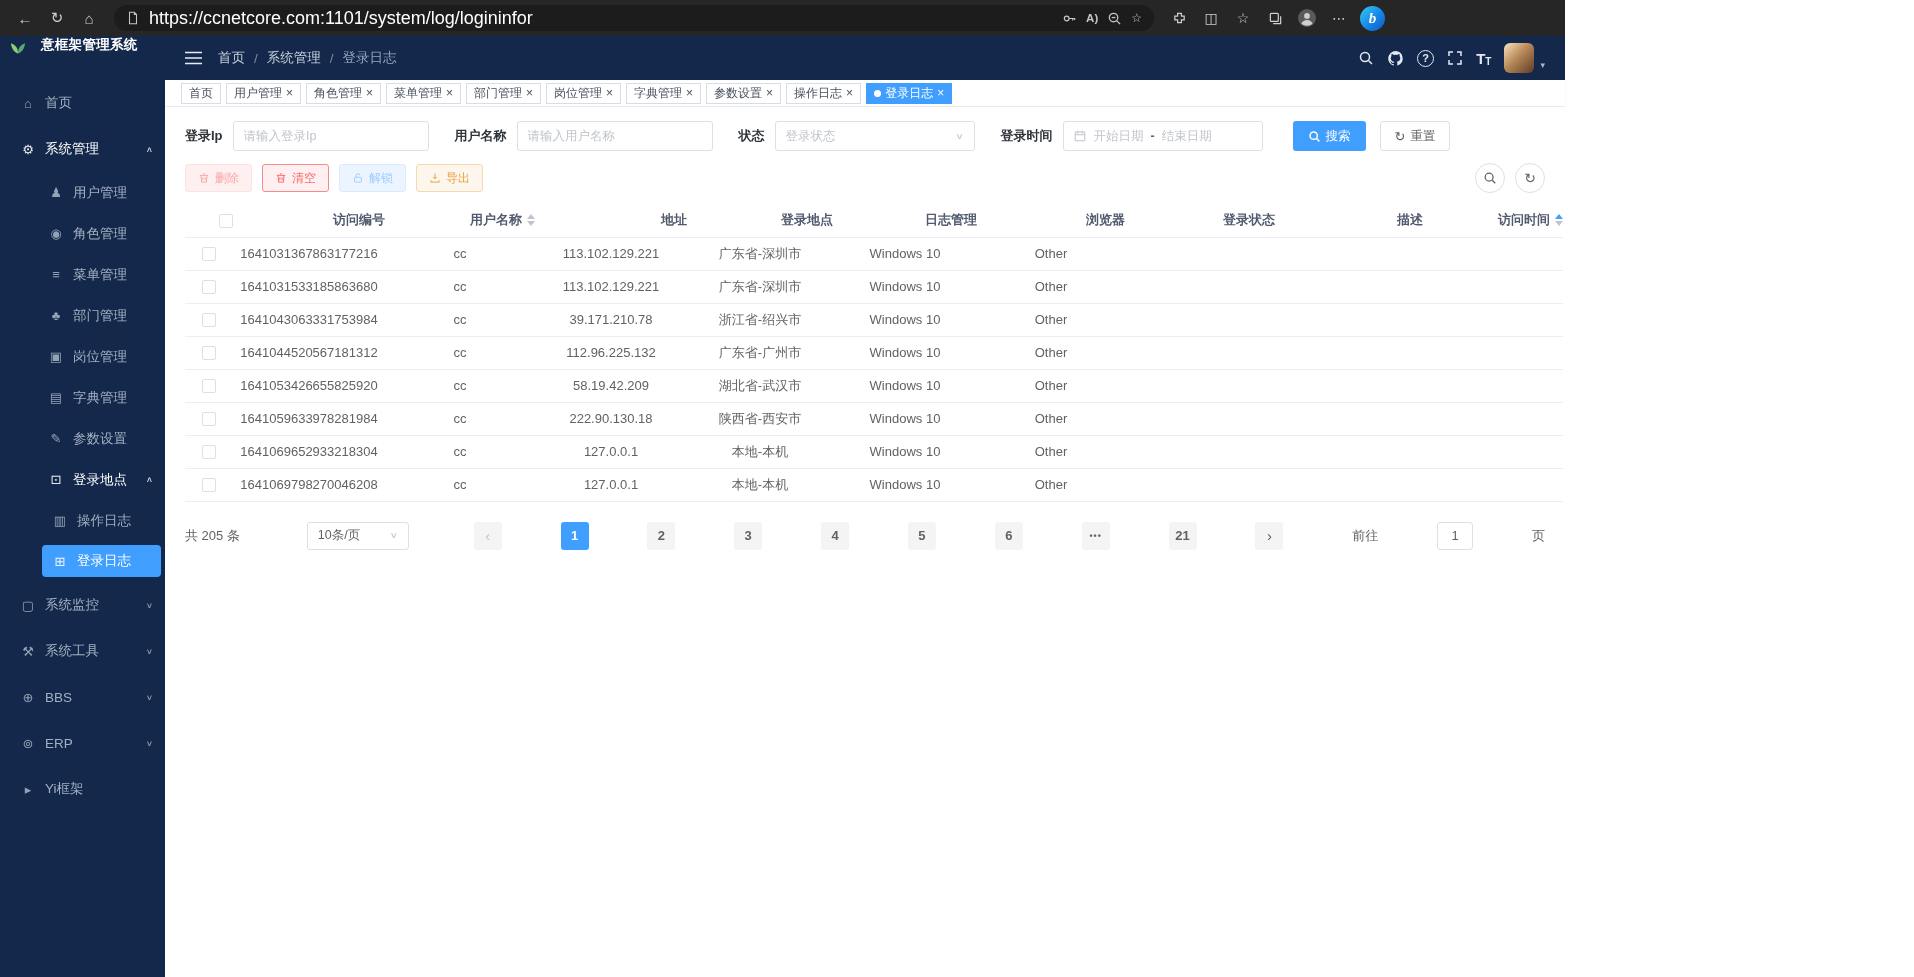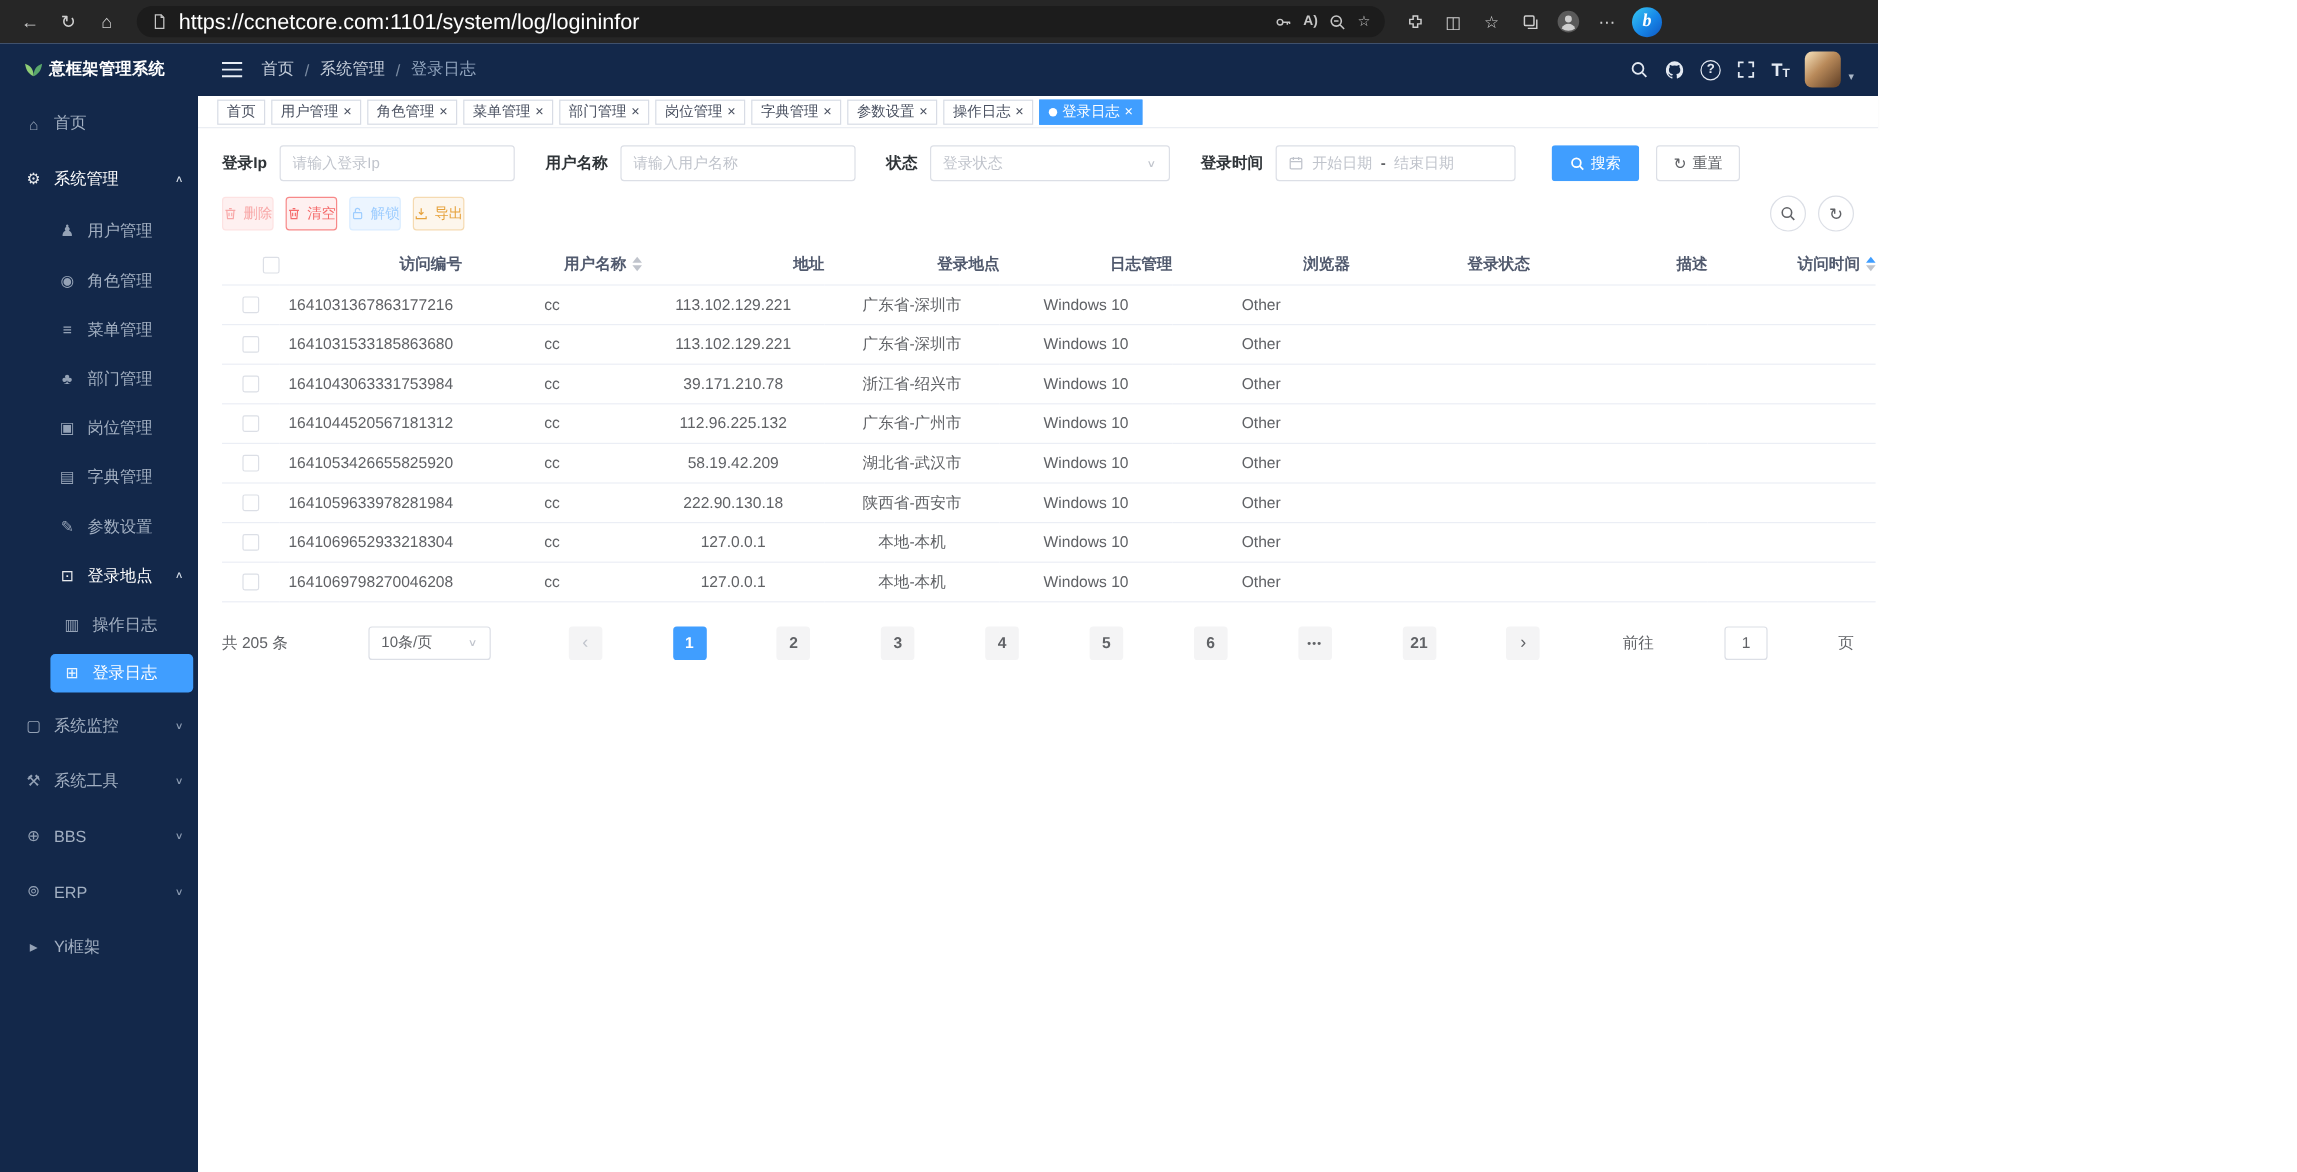--- a/index.html
+++ b/index.html
@@ -28,21 +28,21 @@
     color:#cfcfcf;font-size:14px;cursor:pointer}
   .tb-ic svg{display:block}
   .copilot{width:25px;height:25px;border-radius:50%;margin-left:4px;
     background:linear-gradient(135deg,#35c3f0 5%,#1686e8 55%,#0f57c2);
     color:#fff;font-weight:700;font-style:italic;display:flex;align-items:center;
     justify-content:center;font-family:"Liberation Serif",serif;font-size:15px;cursor:pointer}
 
   
   .app{display:flex;height:941px;background:#fff}
   .sidebar{width:165px;background:var(--navy);flex:0 0 165px;display:flex;flex-direction:column}
-  .logo{height:44px;display:flex;align-items:center;padding-left:18px;gap:3px}
+  .logo{height:44px;display:flex;padding-left:8px;gap:13px}
   .logo-title{color:#fff;font-size:13.5px;font-weight:700;letter-spacing:.3px}
   .menu{list-style:none;flex:1;overflow:hidden}
   .mi{display:flex;align-items:center;height:46px;padding:0 12px 0 20px;color:#a3b0c2;
     font-size:13.5px;cursor:pointer}
   .mi[data-level="2"]{height:41px;padding-left:48px}
   .mi[data-level="3"]{height:41px;padding-left:52px}
   .mi.open{color:#fff}
   .mi.active{height:32px;margin:4px 4px 5px 42px;padding:0 8px 0 10px;background:var(--blue);
     color:#fff;border-radius:4px}
   .mi-icon{width:16px;margin-right:9px;font-size:13px;display:inline-flex;justify-content:center;opacity:.9}
@@ -103,21 +103,21 @@
   .rsep{color:#606266;font-weight:700}
   .btn{display:inline-flex;align-items:center;justify-content:center;gap:5px;height:30px;
     padding:0 14px;border-radius:3px;font-size:12.5px;border:1px solid transparent;
     cursor:pointer;background:#fff;white-space:nowrap}
   .btn svg{display:block}
   .btn.primary{background:var(--blue);color:#fff;margin-left:30px}
   .btn.plain{border-color:var(--border);color:var(--text);margin-left:14px}
   .ric{font-size:13px}
 
   .toolbar{display:flex;align-items:center;gap:10px;margin:0 0 10px}
-  .btn.sm{height:28px;padding:0 0;font-size:12px}
+  .btn.sm{height:28px;padding:0 12px;font-size:12px}
   .btn.del{background:#fef0f0;border-color:#fde2e2;color:#f8a7a7;cursor:not-allowed}
   .btn.clear{background:#fef0f0;border-color:#f78989;color:#f56c6c}
   .btn.unlock{background:#ecf5ff;border-color:#d9ecff;color:#9ecdff;cursor:not-allowed}
   .btn.export{background:#fdf6ec;border-color:#f5dab1;color:#e6a23c}
   .tb-right{margin-left:auto;display:flex;gap:10px}
   .circ{width:30px;height:30px;border-radius:50%;border:1px solid var(--border);display:flex;
     align-items:center;justify-content:center;color:var(--text);font-size:14px;background:#fff;cursor:pointer}
 
   
   table.grid{width:100%;border-collapse:collapse;table-layout:fixed}

